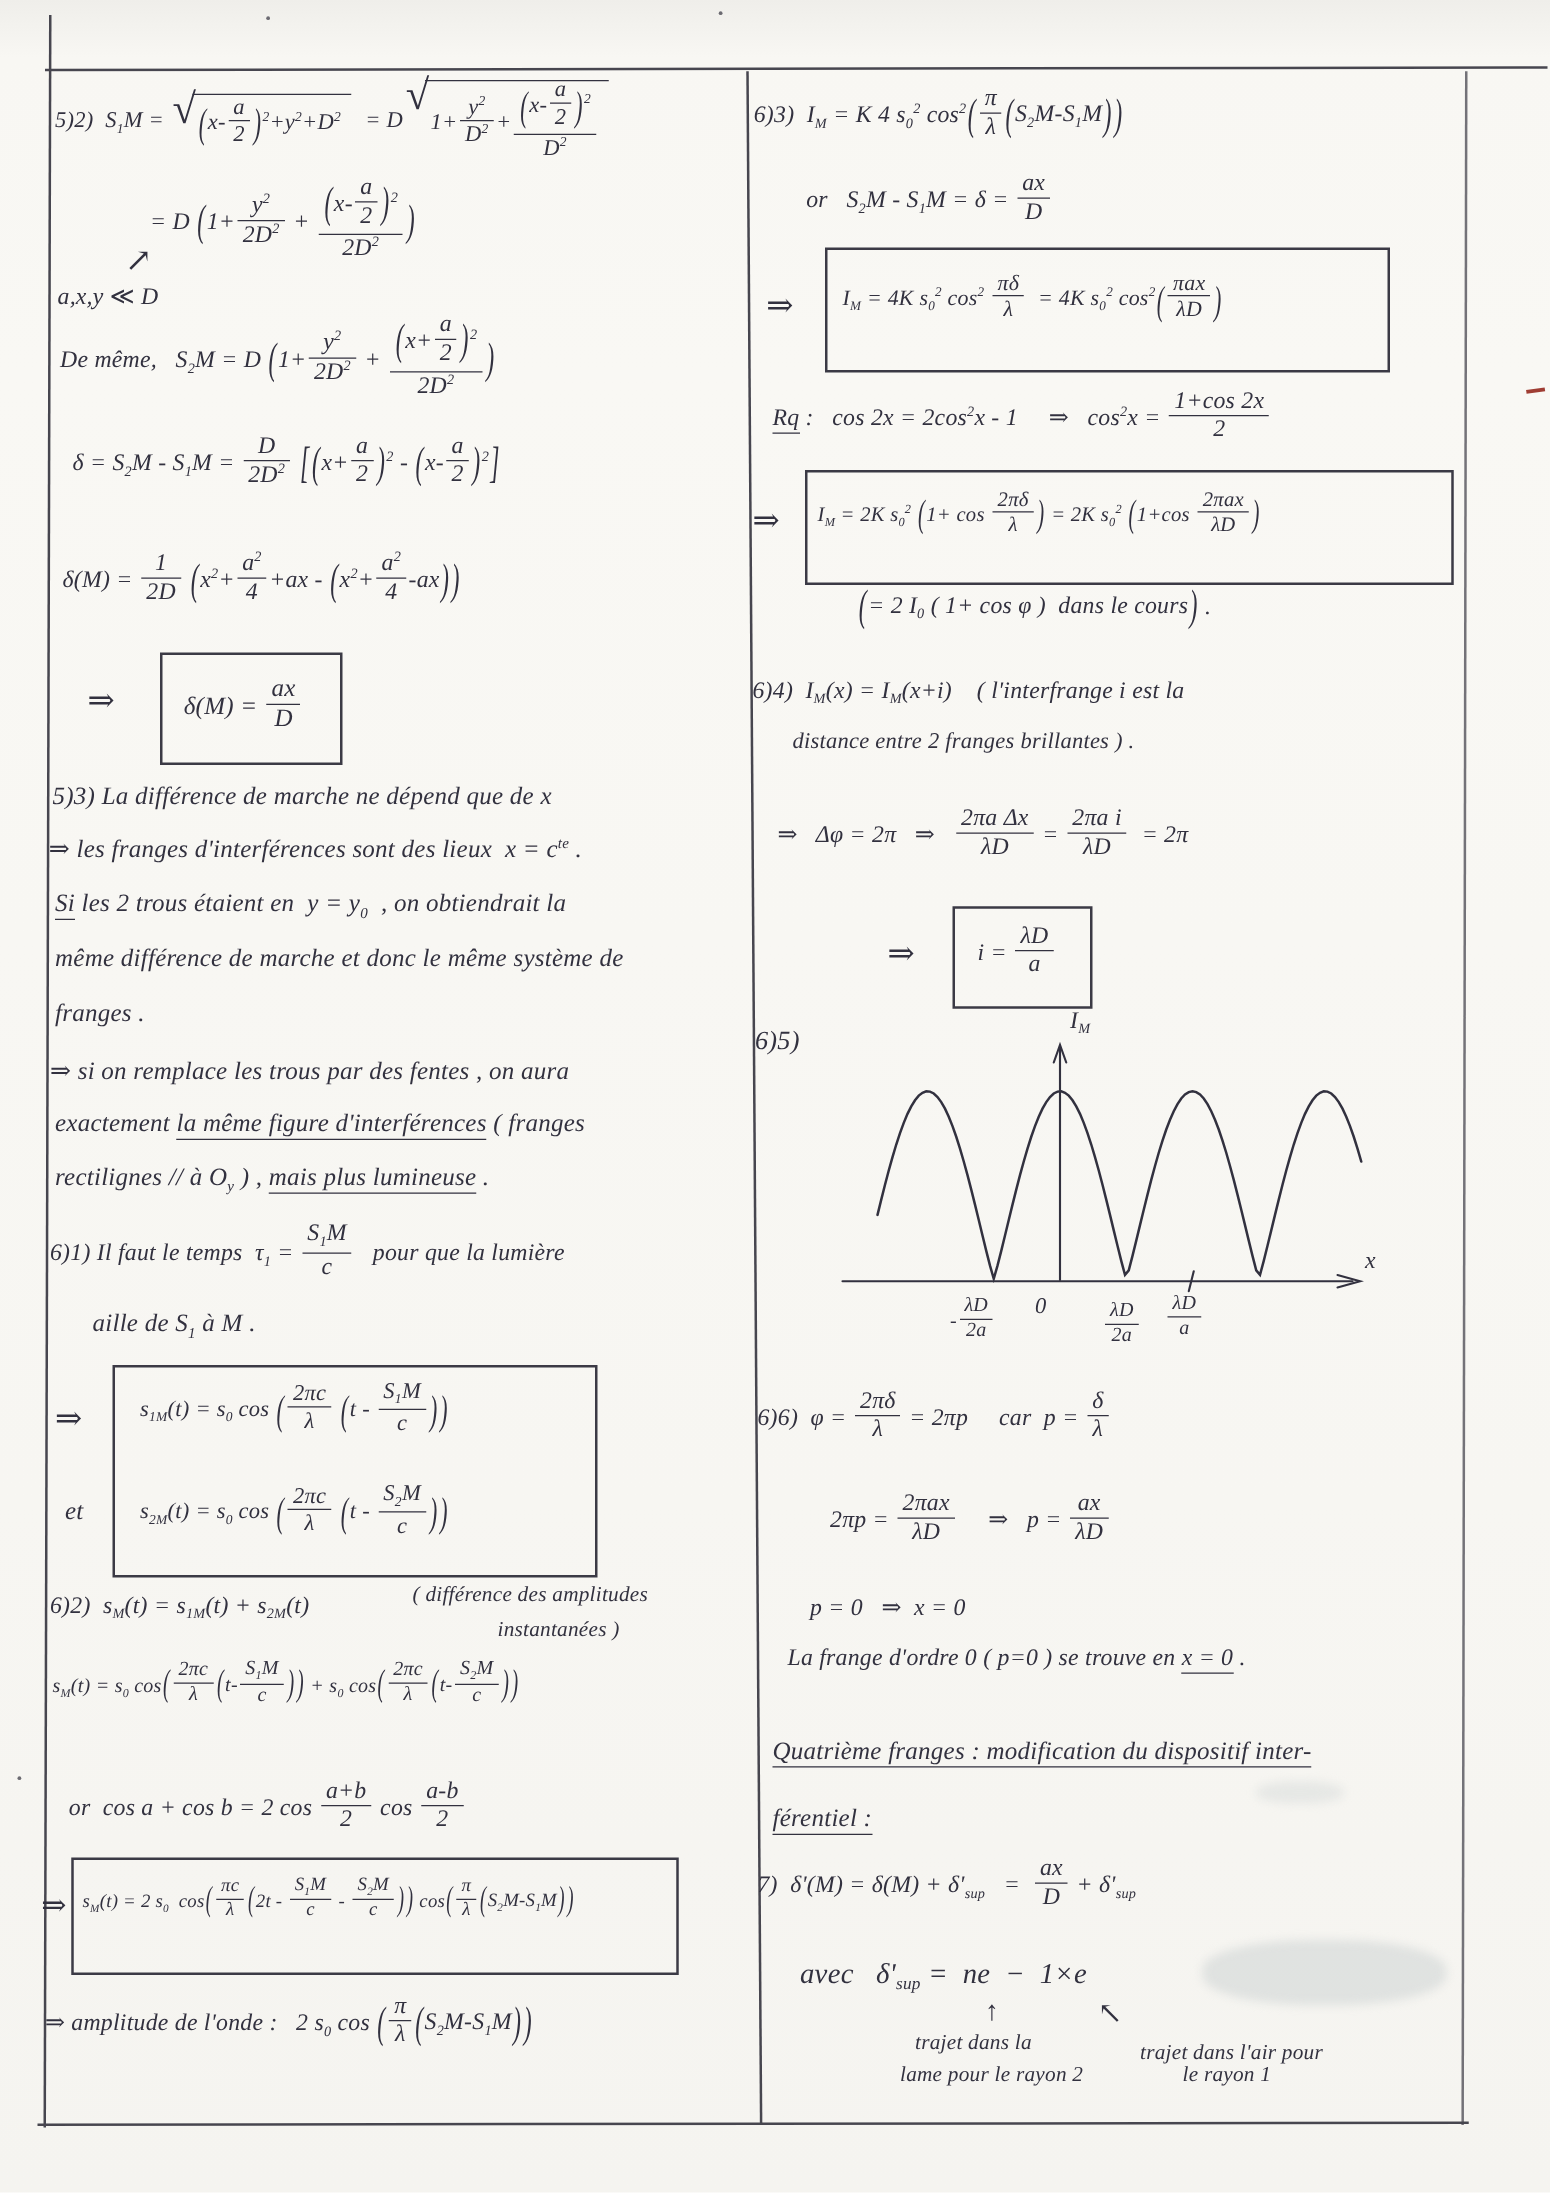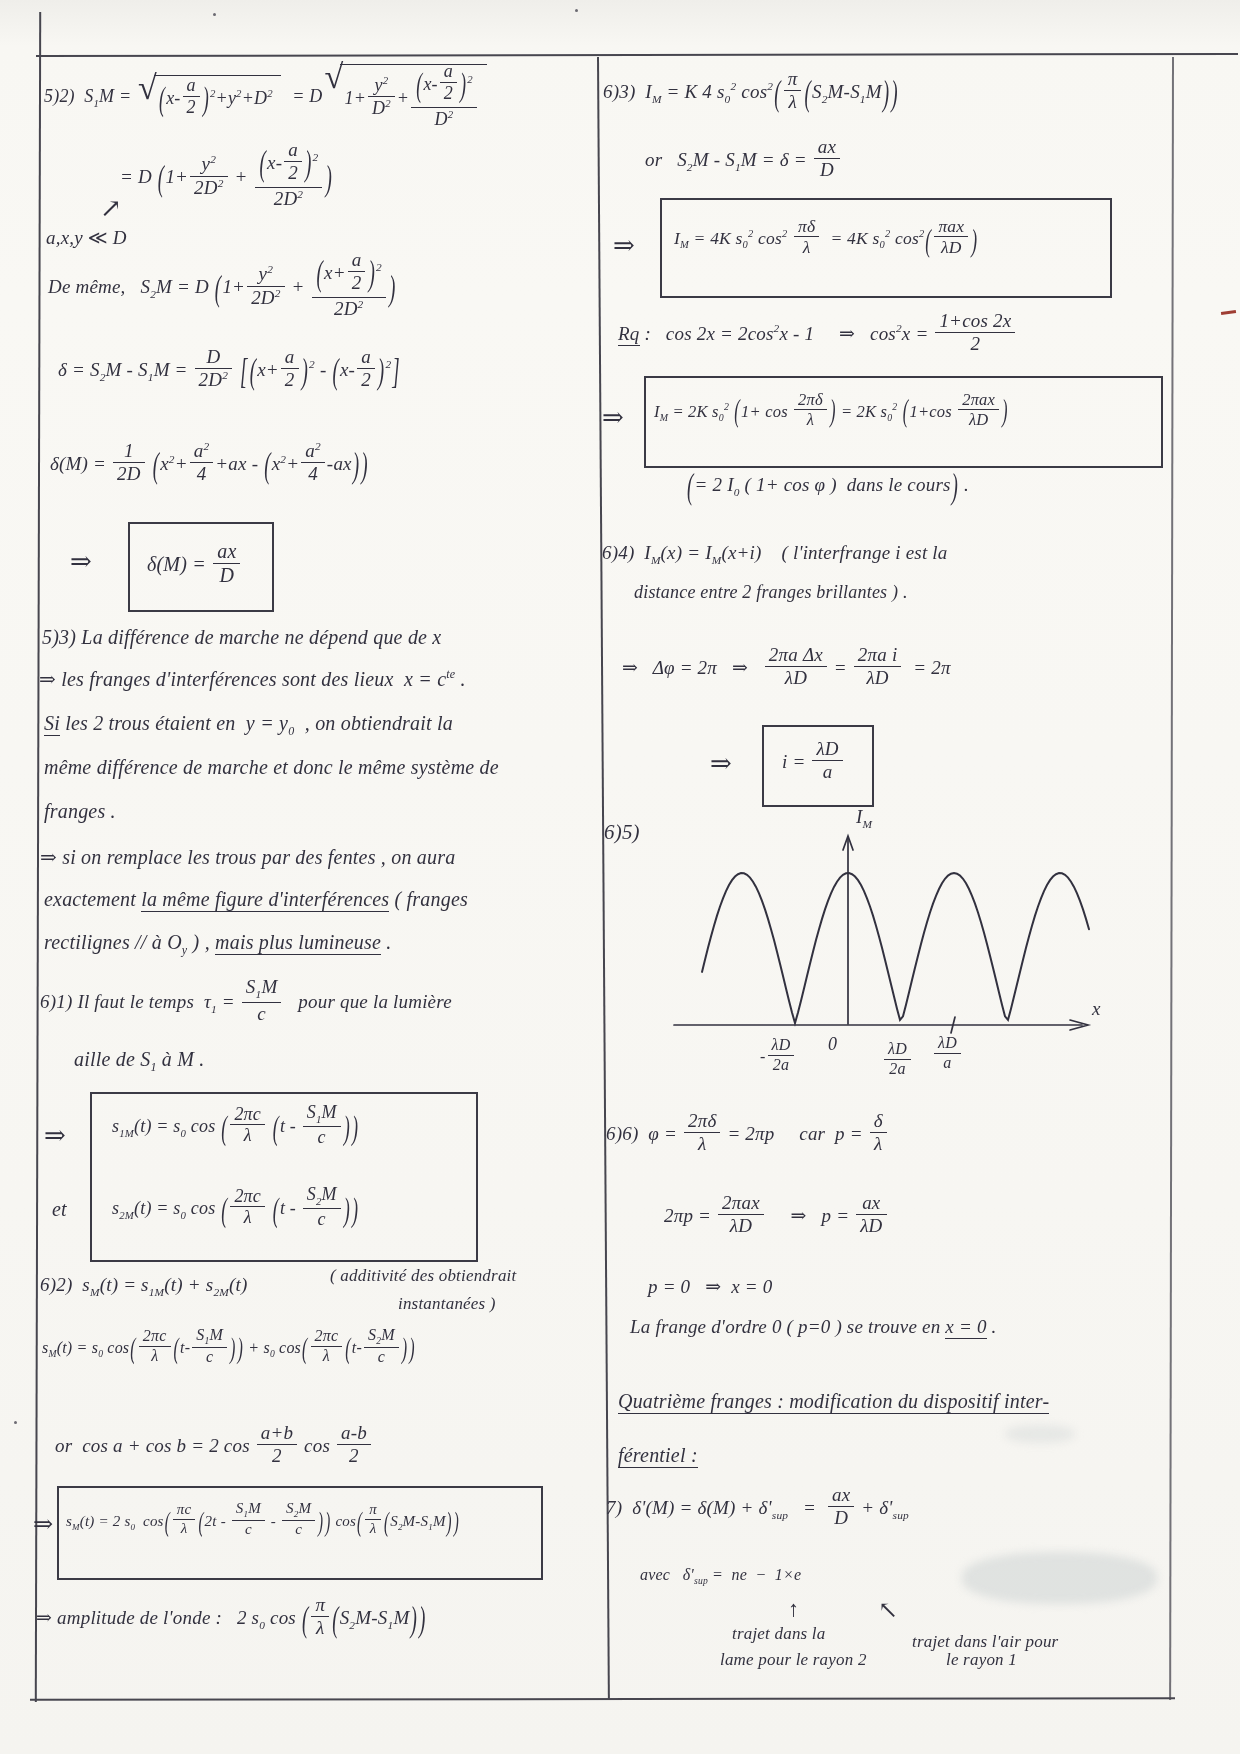--- a/index.html
+++ b/index.html
@@ -69,21 +69,21 @@
   <div class="line" style="left:40px;top:980px;font-size:19px;">6)1) Il faut le temps  τ<sub>1</sub> = <span class="fr"><span class="fn">S<sub>1</sub>M</span><span class="fd">c</span></span>   pour que la lumière</div>
   <div class="line" style="left:74px;top:1048px;">aille de S<sub>1</sub> à M .</div>
 
   <div class="boxed" style="left:90px;top:1092px;width:384px;height:166px;"></div>
   <div class="arrow" style="left:44px;top:1120px;">⇒</div>
   <div class="line" style="left:112px;top:1106px;font-size:18px;">s<sub>1M</sub>(t) = s<sub>0</sub> cos <span class="grp"><span class="bigp">(</span><span class="grpc"><span class="fr"><span class="fn">2πc</span><span class="fd">λ</span></span> <span class="grp"><span class="bigp">(</span><span class="grpc">t - <span class="fr"><span class="fn">S<sub>1</sub>M</span><span class="fd">c</span></span></span><span class="bigp">)</span></span></span><span class="bigp">)</span></span></div>
   <div class="line" style="left:52px;top:1198px;">et</div>
   <div class="line" style="left:112px;top:1188px;font-size:18px;">s<sub>2M</sub>(t) = s<sub>0</sub> cos <span class="grp"><span class="bigp">(</span><span class="grpc"><span class="fr"><span class="fn">2πc</span><span class="fd">λ</span></span> <span class="grp"><span class="bigp">(</span><span class="grpc">t - <span class="fr"><span class="fn">S<sub>2</sub>M</span><span class="fd">c</span></span></span><span class="bigp">)</span></span></span><span class="bigp">)</span></span></div>
 
   <div class="line" style="left:40px;top:1274px;font-size:19px;">6)2)  s<sub>M</sub>(t) = s<sub>1M</sub>(t) + s<sub>2M</sub>(t)</div>
-  <div class="line" style="left:330px;top:1266px;font-size:17px;">( additivité des obtiendrait</div>
+  <div class="line" style="left:330px;top:1266px;font-size:17px;">( différence des amplitudes</div>
   <div class="line" style="left:398px;top:1294px;font-size:17px;">instantanées )</div>
   <div class="line" style="left:42px;top:1330px;font-size:16px;">s<sub>M</sub>(t) = s<sub>0</sub> cos<span class="grp"><span class="bigp">(</span><span class="grpc"><span class="fr"><span class="fn">2πc</span><span class="fd">λ</span></span><span class="grp"><span class="bigp">(</span><span class="grpc">t-<span class="fr"><span class="fn">S<sub>1</sub>M</span><span class="fd">c</span></span></span><span class="bigp">)</span></span></span><span class="bigp">)</span></span> + s<sub>0</sub> cos<span class="grp"><span class="bigp">(</span><span class="grpc"><span class="fr"><span class="fn">2πc</span><span class="fd">λ</span></span><span class="grp"><span class="bigp">(</span><span class="grpc">t-<span class="fr"><span class="fn">S<sub>2</sub>M</span><span class="fd">c</span></span></span><span class="bigp">)</span></span></span><span class="bigp">)</span></span></div>
   <div class="line" style="left:55px;top:1426px;font-size:19px;">or  cos a + cos b = 2 cos <span class="fr"><span class="fn">a+b</span><span class="fd">2</span></span> cos <span class="fr"><span class="fn">a-b</span><span class="fd">2</span></span></div>
 
   <div class="arrow" style="left:33px;top:1510px;font-size:24px;">⇒</div>
   <div class="boxed" style="left:57px;top:1486px;width:482px;height:90px;"></div>
   <div class="line" style="left:66px;top:1504px;font-size:15px;">s<sub>M</sub>(t) = 2 s<sub>0</sub>  cos<span class="grp"><span class="bigp">(</span><span class="grpc"><span class="fr"><span class="fn">πc</span><span class="fd">λ</span></span><span class="grp"><span class="bigp">(</span><span class="grpc">2t - <span class="fr"><span class="fn">S<sub>1</sub>M</span><span class="fd">c</span></span> - <span class="fr"><span class="fn">S<sub>2</sub>M</span><span class="fd">c</span></span></span><span class="bigp">)</span></span></span><span class="bigp">)</span></span> cos<span class="grp"><span class="bigp">(</span><span class="grpc"><span class="fr"><span class="fn">π</span><span class="fd">λ</span></span><span class="grp"><span class="bigp">(</span><span class="grpc">S<sub>2</sub>M-S<sub>1</sub>M</span><span class="bigp">)</span></span></span><span class="bigp">)</span></span></div>
 
   <div class="line" style="left:36px;top:1598px;font-size:19px;">⇒ amplitude de l'onde :   2 s<sub>0</sub> cos <span class="grp"><span class="bigp">(</span><span class="grpc"><span class="fr"><span class="fn">π</span><span class="fd">λ</span></span><span class="grp"><span class="bigp">(</span><span class="grpc">S<sub>2</sub>M-S<sub>1</sub>M</span><span class="bigp">)</span></span></span><span class="bigp">)</span></span></div>
 </div>
@@ -119,21 +119,21 @@
 
   <div class="line" style="left:606px;top:1114px;font-size:19px;">6)6)  φ = <span class="fr"><span class="fn">2πδ</span><span class="fd">λ</span></span> = 2πp     car  p = <span class="fr"><span class="fn">δ</span><span class="fd">λ</span></span></div>
   <div class="line" style="left:648px;top:1196px;font-size:19px;margin-left:16px;">2πp = <span class="fr"><span class="fn">2πax</span><span class="fd">λD</span></span>     ⇒   p = <span class="fr"><span class="fn">ax</span><span class="fd">λD</span></span></div>
   <div class="line" style="left:648px;top:1276px;font-size:19px;">p = 0   ⇒  x = 0</div>
   <div class="line" style="left:630px;top:1316px;font-size:19px;">La frange d'ordre 0 ( p=0 ) se trouve en <span class="u">x = 0</span> .</div>
 
   <div class="line" style="left:618px;top:1390px;font-size:20px;"><span class="u">Quatrième franges : modification du dispositif inter-</span></div>
   <div class="line" style="left:618px;top:1444px;font-size:20px;"><span class="u">férentiel :</span></div>
 
   <div class="line" style="left:606px;top:1488px;font-size:19px;">7)  δ'(M) = δ(M) + δ'<sub>sup</sub>   =  <span class="fr"><span class="fn">ax</span><span class="fd">D</span></span> + δ'<sub>sup</sub></div>
-  <div class="line" style="left:640px;top:1566px;font-size:16px;">avec   δ'<sub>sup</sub> =  ne  −  1×e</div>
+  <div class="line" style="left:640px;top:1566px;font-size:23px;">avec   δ'<sub>sup</sub> =  ne  −  1×e</div>
 
   <div class="arrow" style="left:788px;top:1596px;font-size:22px;">↑</div>
   <div class="line" style="left:732px;top:1624px;font-size:17px;">trajet dans la</div>
   <div class="line" style="left:720px;top:1650px;font-size:17px;">lame pour le rayon 2</div>
   <div class="arrow" style="left:878px;top:1596px;font-size:24px;">↖</div>
   <div class="line" style="left:912px;top:1616px;font-size:17px;margin-top:16px;">trajet dans l'air pour</div>
   <div class="line" style="left:946px;top:1650px;font-size:17px;">le rayon 1</div>
 </div>
 
 <svg id="fringe-plot" width="1240" height="1754" viewBox="0 0 1240 1754">

